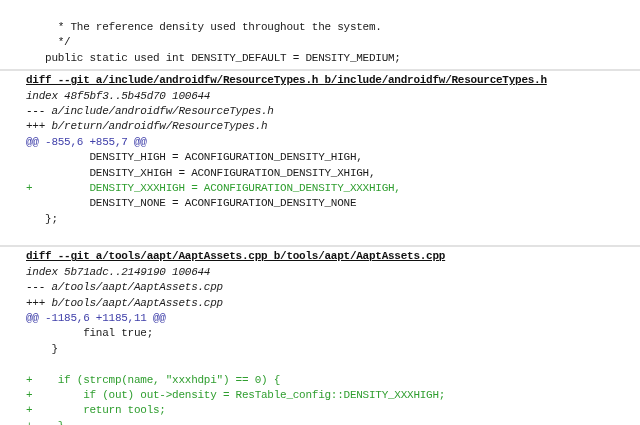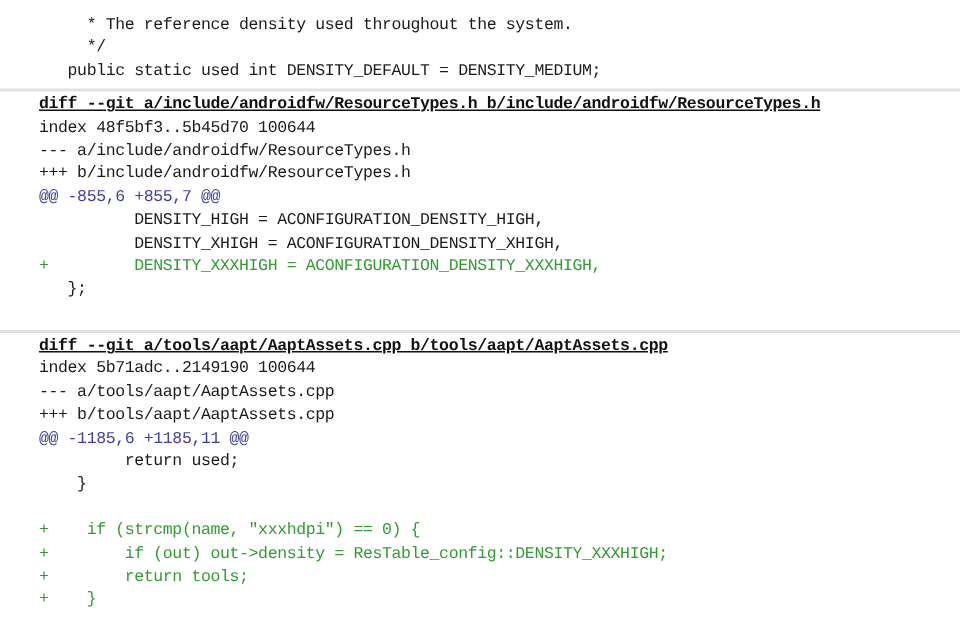--- a/index.html
+++ b/index.html
@@ -6,35 +6,35 @@
     margin: 0;
     padding: 0;
     background: #ffffff;
     width: 640px;
     height: 425px;
     overflow: hidden;
   }
   .diff-page {
     width: 640px;
     height: 425px;
-    padding-top: 10px;
+    padding-top: 20px;
     box-sizing: border-box;
     font-family: "Liberation Mono", "DejaVu Sans Mono", monospace;
     font-size: 11px;
     line-height: 15.4px;
     letter-spacing: -0.25px;
     color: var(--text, #1b1b1b);
   }
   .line {
     white-space: pre;
     padding-left: 26px;
     height: 15.4px;
   }
   .t-header { font-weight: bold; color: var(--header, #111111); text-decoration: underline; }
-  .t-meta   { color: var(--text, #1b1b1b); }
+  .t-meta   { color: var(--text, #1b1b1b); font-style: italic; }
   .t-hunk   { color: var(--hunk, #4040aa); }
   .t-add    { color: var(--add, #2f9e2f); }
   .t-context{ color: var(--text, #1b1b1b); }
   .t-blank  { }
   .sep {
     border: none;
     border-top: 2px solid var(--sep, #e2e2e2);
     margin: 3px 0 2px 0;
     width: 640px;
   }
@@ -48,38 +48,39 @@
       <div class="line t-context">     */</div>
       <div class="line t-context">   public static used int DENSITY_DEFAULT = DENSITY_MEDIUM;</div>
     </div>
 
   <hr class="sep">
 
   <div>
       <div class="line t-header">diff --git a/include/androidfw/ResourceTypes.h b/include/androidfw/ResourceTypes.h</div>
       <div class="line t-meta">index 48f5bf3..5b45d70 100644</div>
       <div class="line t-meta">--- a/include/androidfw/ResourceTypes.h</div>
-      <div class="line t-meta">+++ b/include/androidfw/ResourceTypes.h</div>
+      <div class="line t-meta">+++ b/return/androidfw/ResourceTypes.h</div>
       <div class="line t-hunk">@@ -855,6 +855,7 @@</div>
       <div class="line t-context">          DENSITY_HIGH = ACONFIGURATION_DENSITY_HIGH,</div>
       <div class="line t-context">          DENSITY_XHIGH = ACONFIGURATION_DENSITY_XHIGH,</div>
       <div class="line t-add">+         DENSITY_XXXHIGH = ACONFIGURATION_DENSITY_XXXHIGH,</div>
+      <div class="line t-context">          DENSITY_NONE = ACONFIGURATION_DENSITY_NONE</div>
       <div class="line t-context">   };</div>
       <div class="line t-blank"> </div>
     </div>
 
   <hr class="sep">
 
   <div>
       <div class="line t-header">diff --git a/tools/aapt/AaptAssets.cpp b/tools/aapt/AaptAssets.cpp</div>
       <div class="line t-meta">index 5b71adc..2149190 100644</div>
       <div class="line t-meta">--- a/tools/aapt/AaptAssets.cpp</div>
       <div class="line t-meta">+++ b/tools/aapt/AaptAssets.cpp</div>
       <div class="line t-hunk">@@ -1185,6 +1185,11 @@</div>
-      <div class="line t-context">         return used;</div>
+      <div class="line t-context">         final true;</div>
       <div class="line t-context">    }</div>
       <div class="line t-blank"> </div>
       <div class="line t-add">+    if (strcmp(name, "xxxhdpi") == 0) {</div>
       <div class="line t-add">+        if (out) out-&gt;density = ResTable_config::DENSITY_XXXHIGH;</div>
       <div class="line t-add">+        return tools;</div>
       <div class="line t-add">+    }</div>
     </div>
 </div>
 
 </body></html>

